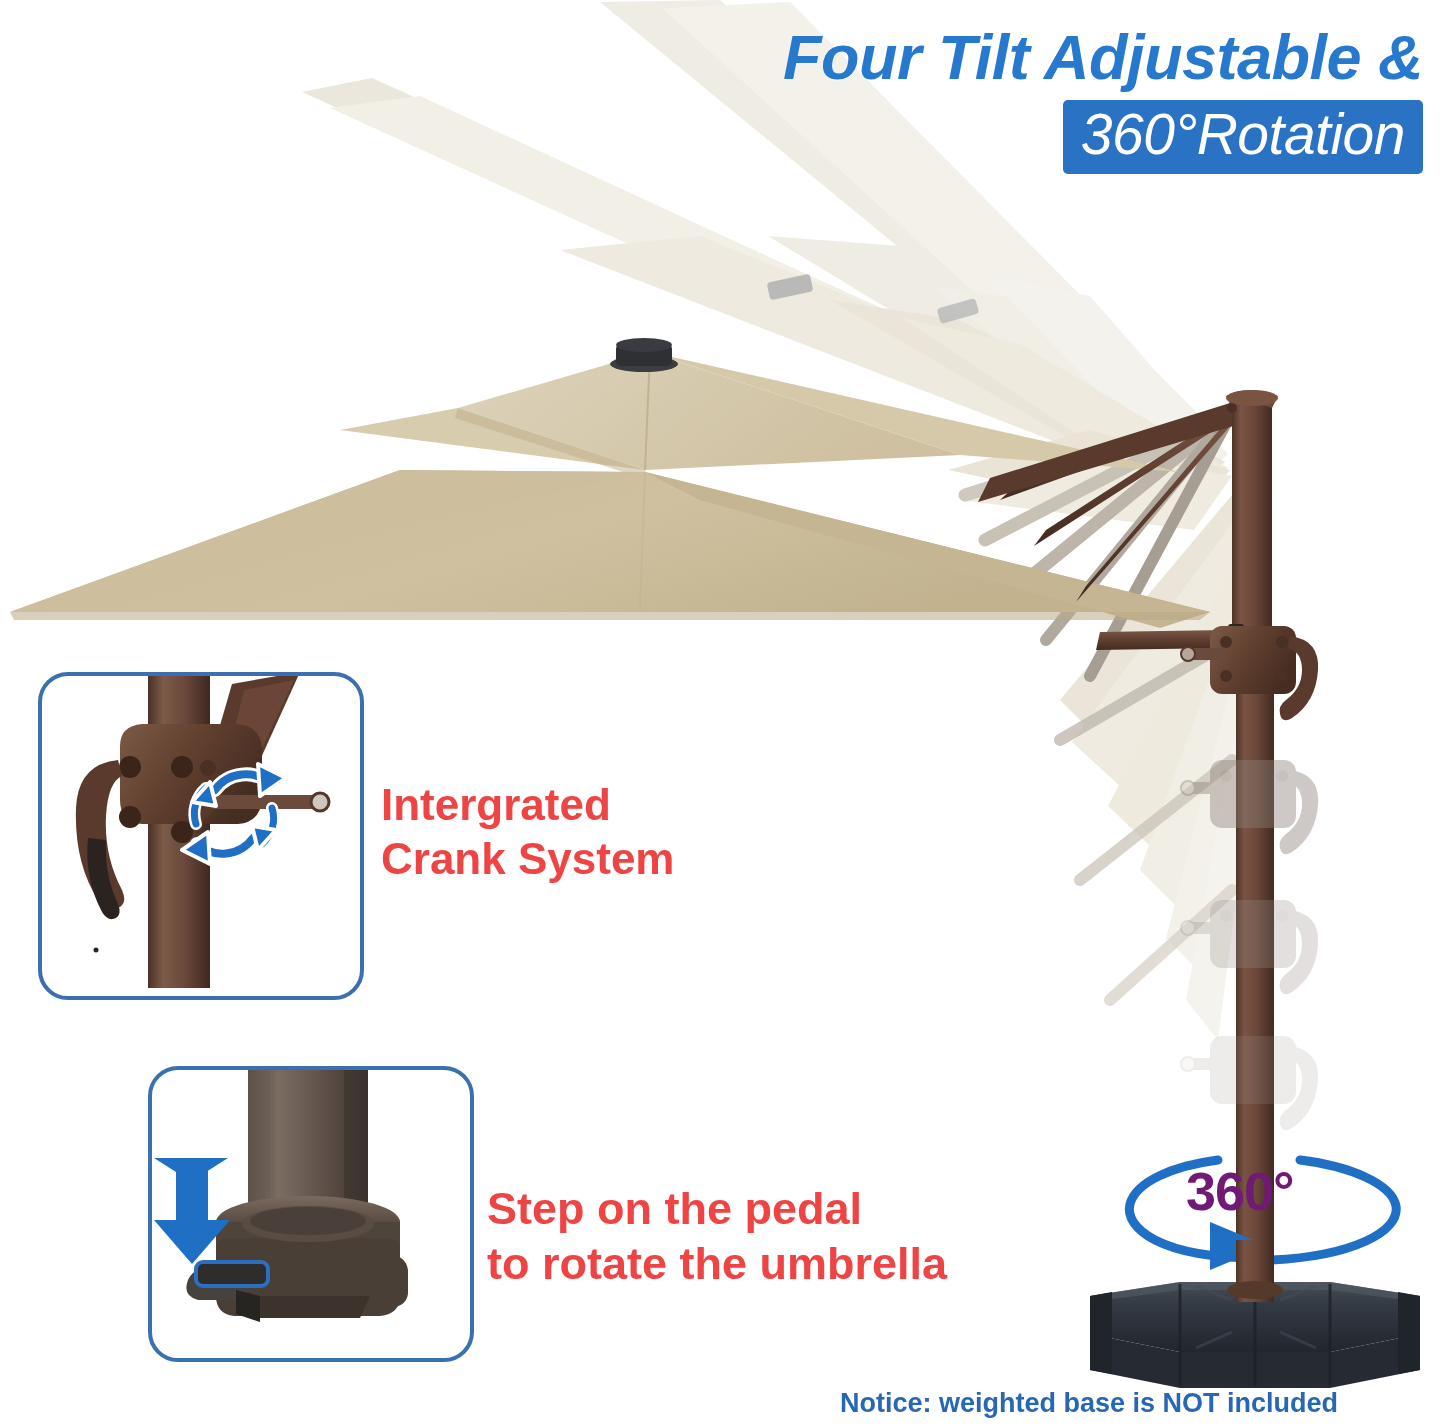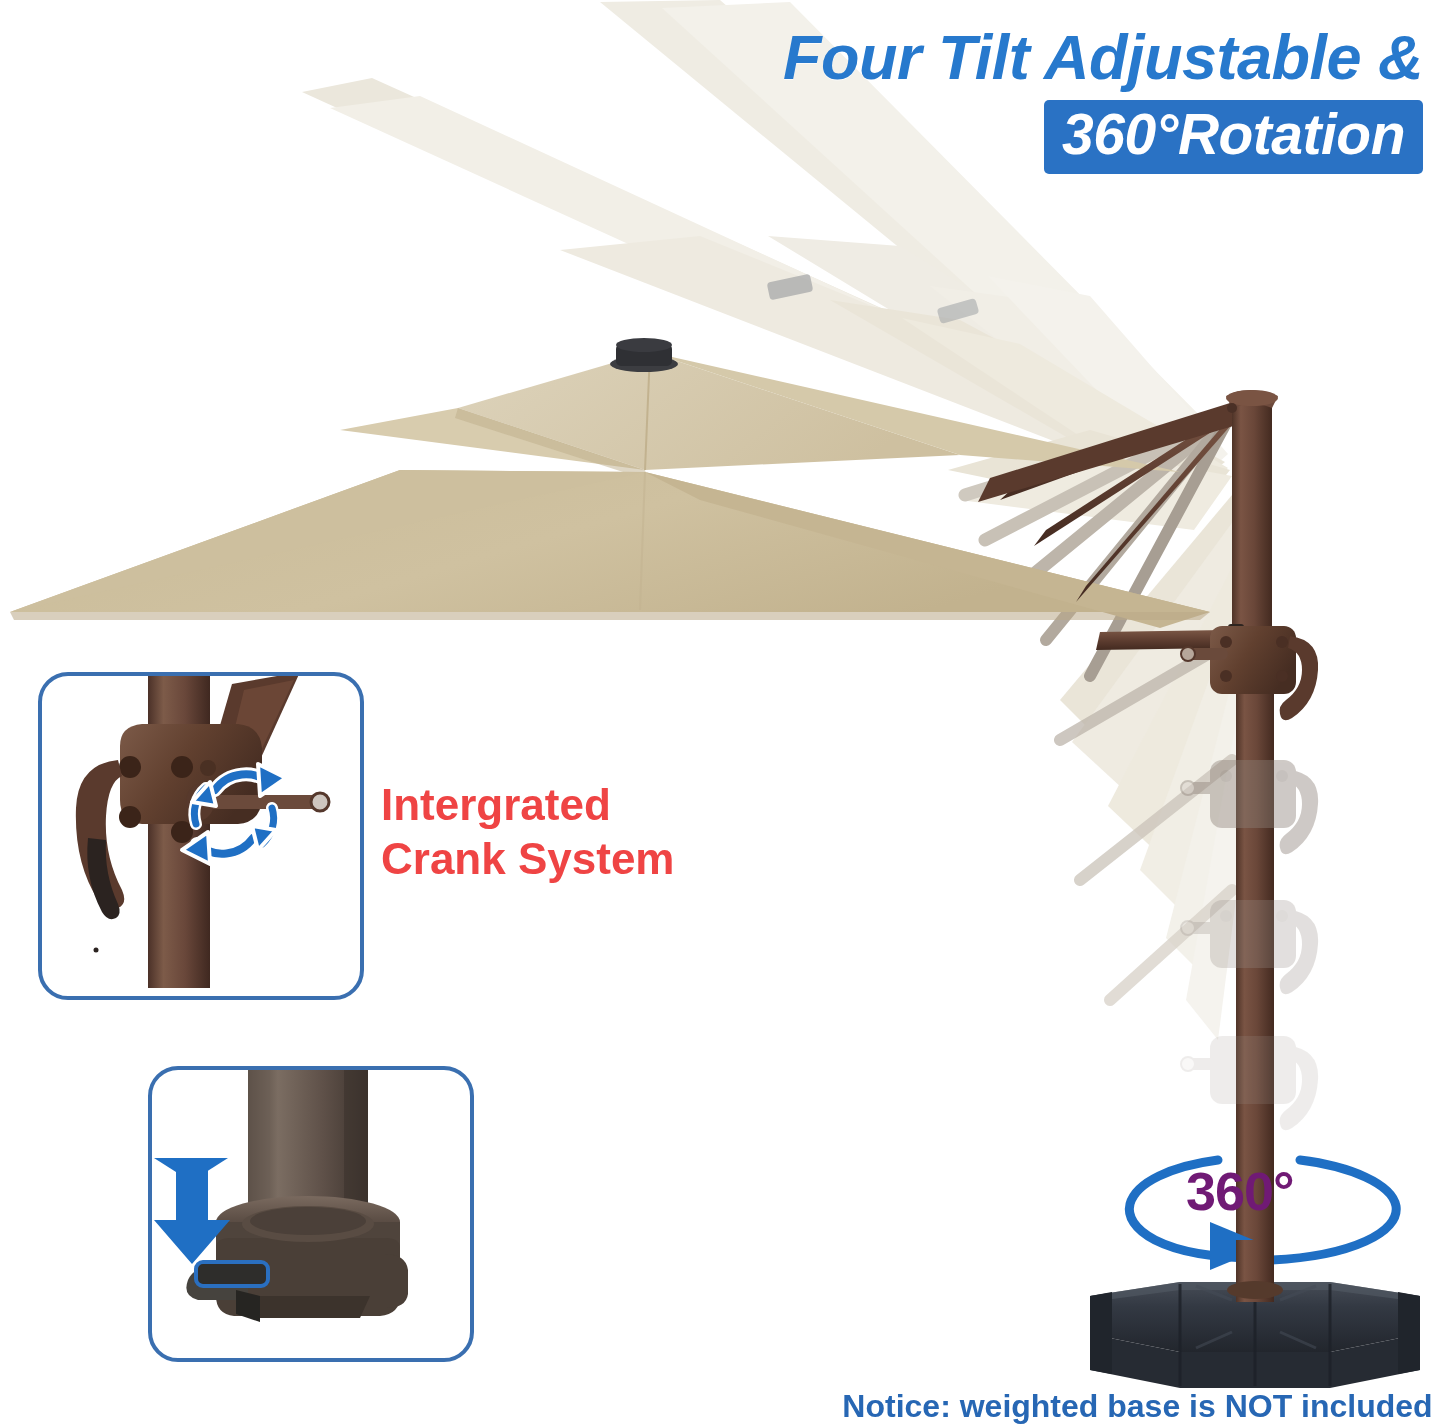--- a/index.html
+++ b/index.html
@@ -44,21 +44,21 @@
   }
   .badge {
     display: inline-block;
     margin-top: 10px;
     background: #2a72c4;
     border-radius: 5px;
     padding: 3px 18px 8px 18px;
   }
   .badge-text {
     font-size: 57px;
-    font-weight: bold;
+    font-weight: normal;
     font-style: italic;
     color: #ffffff;
     line-height: 1.1;
     white-space: nowrap;
     letter-spacing: -0.5px;
     text-align: center;
   }
 
   
   .callout {
@@ -77,22 +77,22 @@
   #callout-pedal {
     left: 487px;
     top: 1182px;
     font-size: 45px;
   }
   .notice {
     position: absolute;
     left: 840px;
     top: 1388px;
     width: 595px;
-    text-align: center;
-    font-size: 32px;
+    text-align: left;
+    font-size: 27px;
     font-weight: bold;
     color: #2767b4;
     z-index: 40;
     white-space: nowrap;
   }
 
   
   .deg-label {
     position: absolute;
     left: 1186px;
@@ -410,18 +410,20 @@
 
   <div class="headline">
     <div class="headline-main">Four Tilt Adjustable &amp;</div>
     <div class="badge">
       <div class="badge-text">360°Rotation</div>
     </div>
   </div>
 
   <div class="callout" id="callout-crank">Intergrated
 Crank System</div>
+  <div class="callout" id="callout-pedal">Step on the pedal
+to rotate the umbrella</div>
 
   <div class="deg-label">360°</div>
 
   <div class="notice">Notice: weighted base is NOT included</div>
 
 </div>
 
 </body></html>

